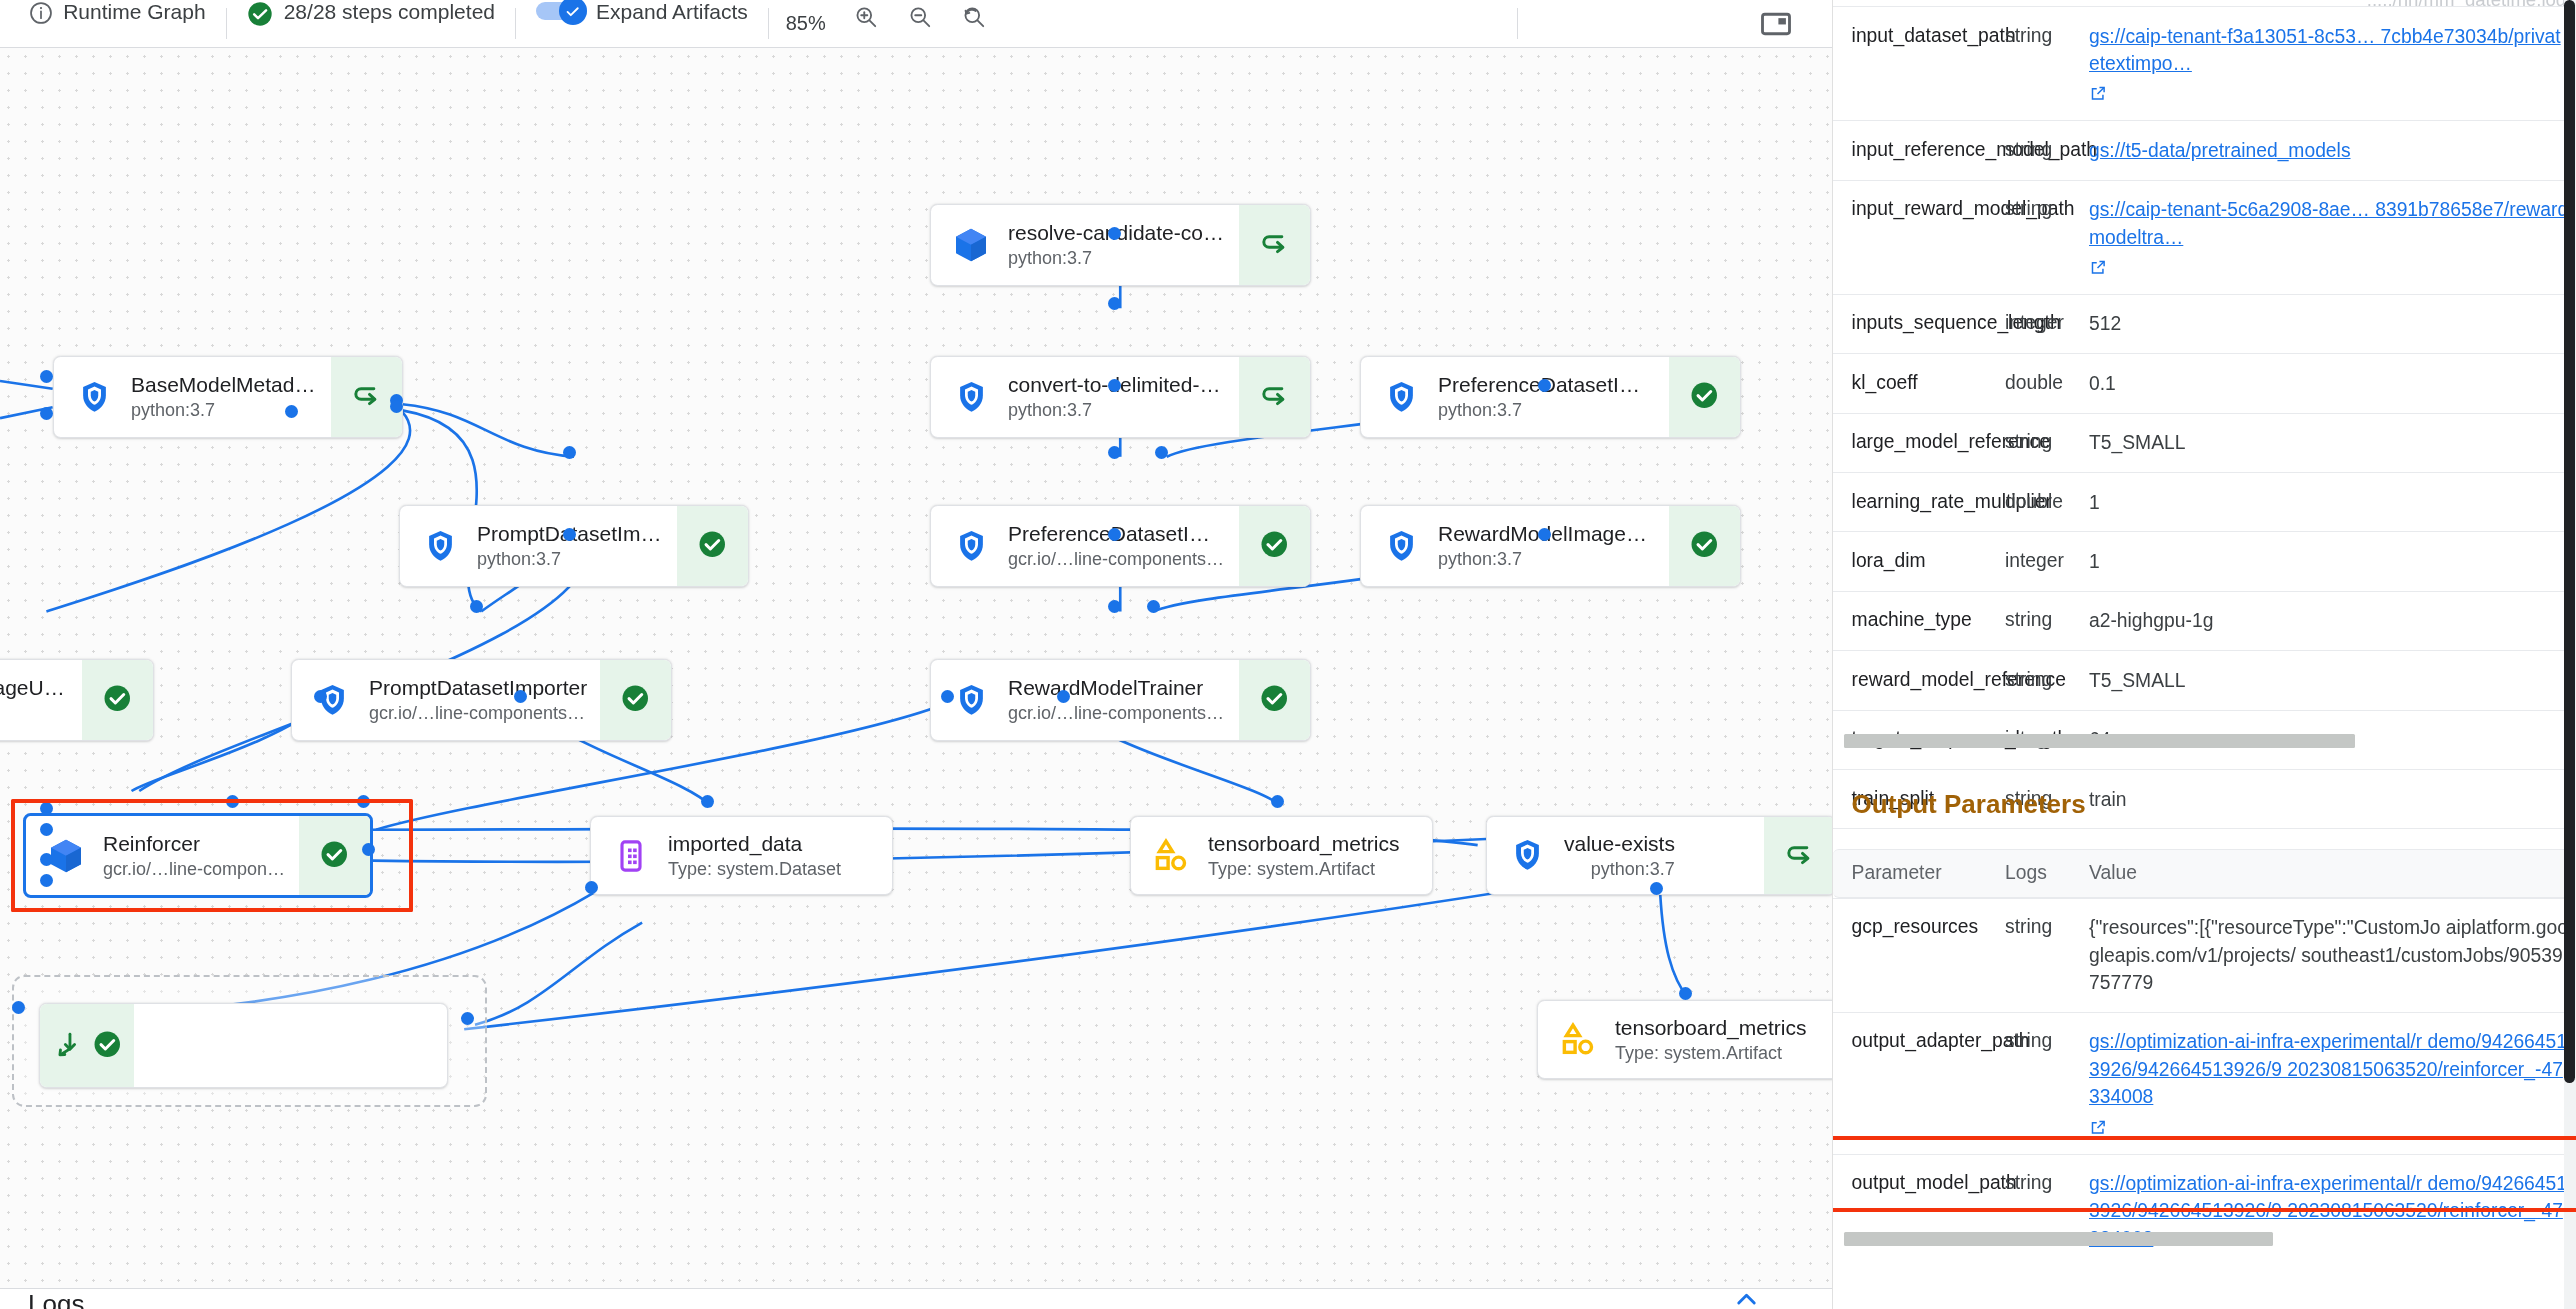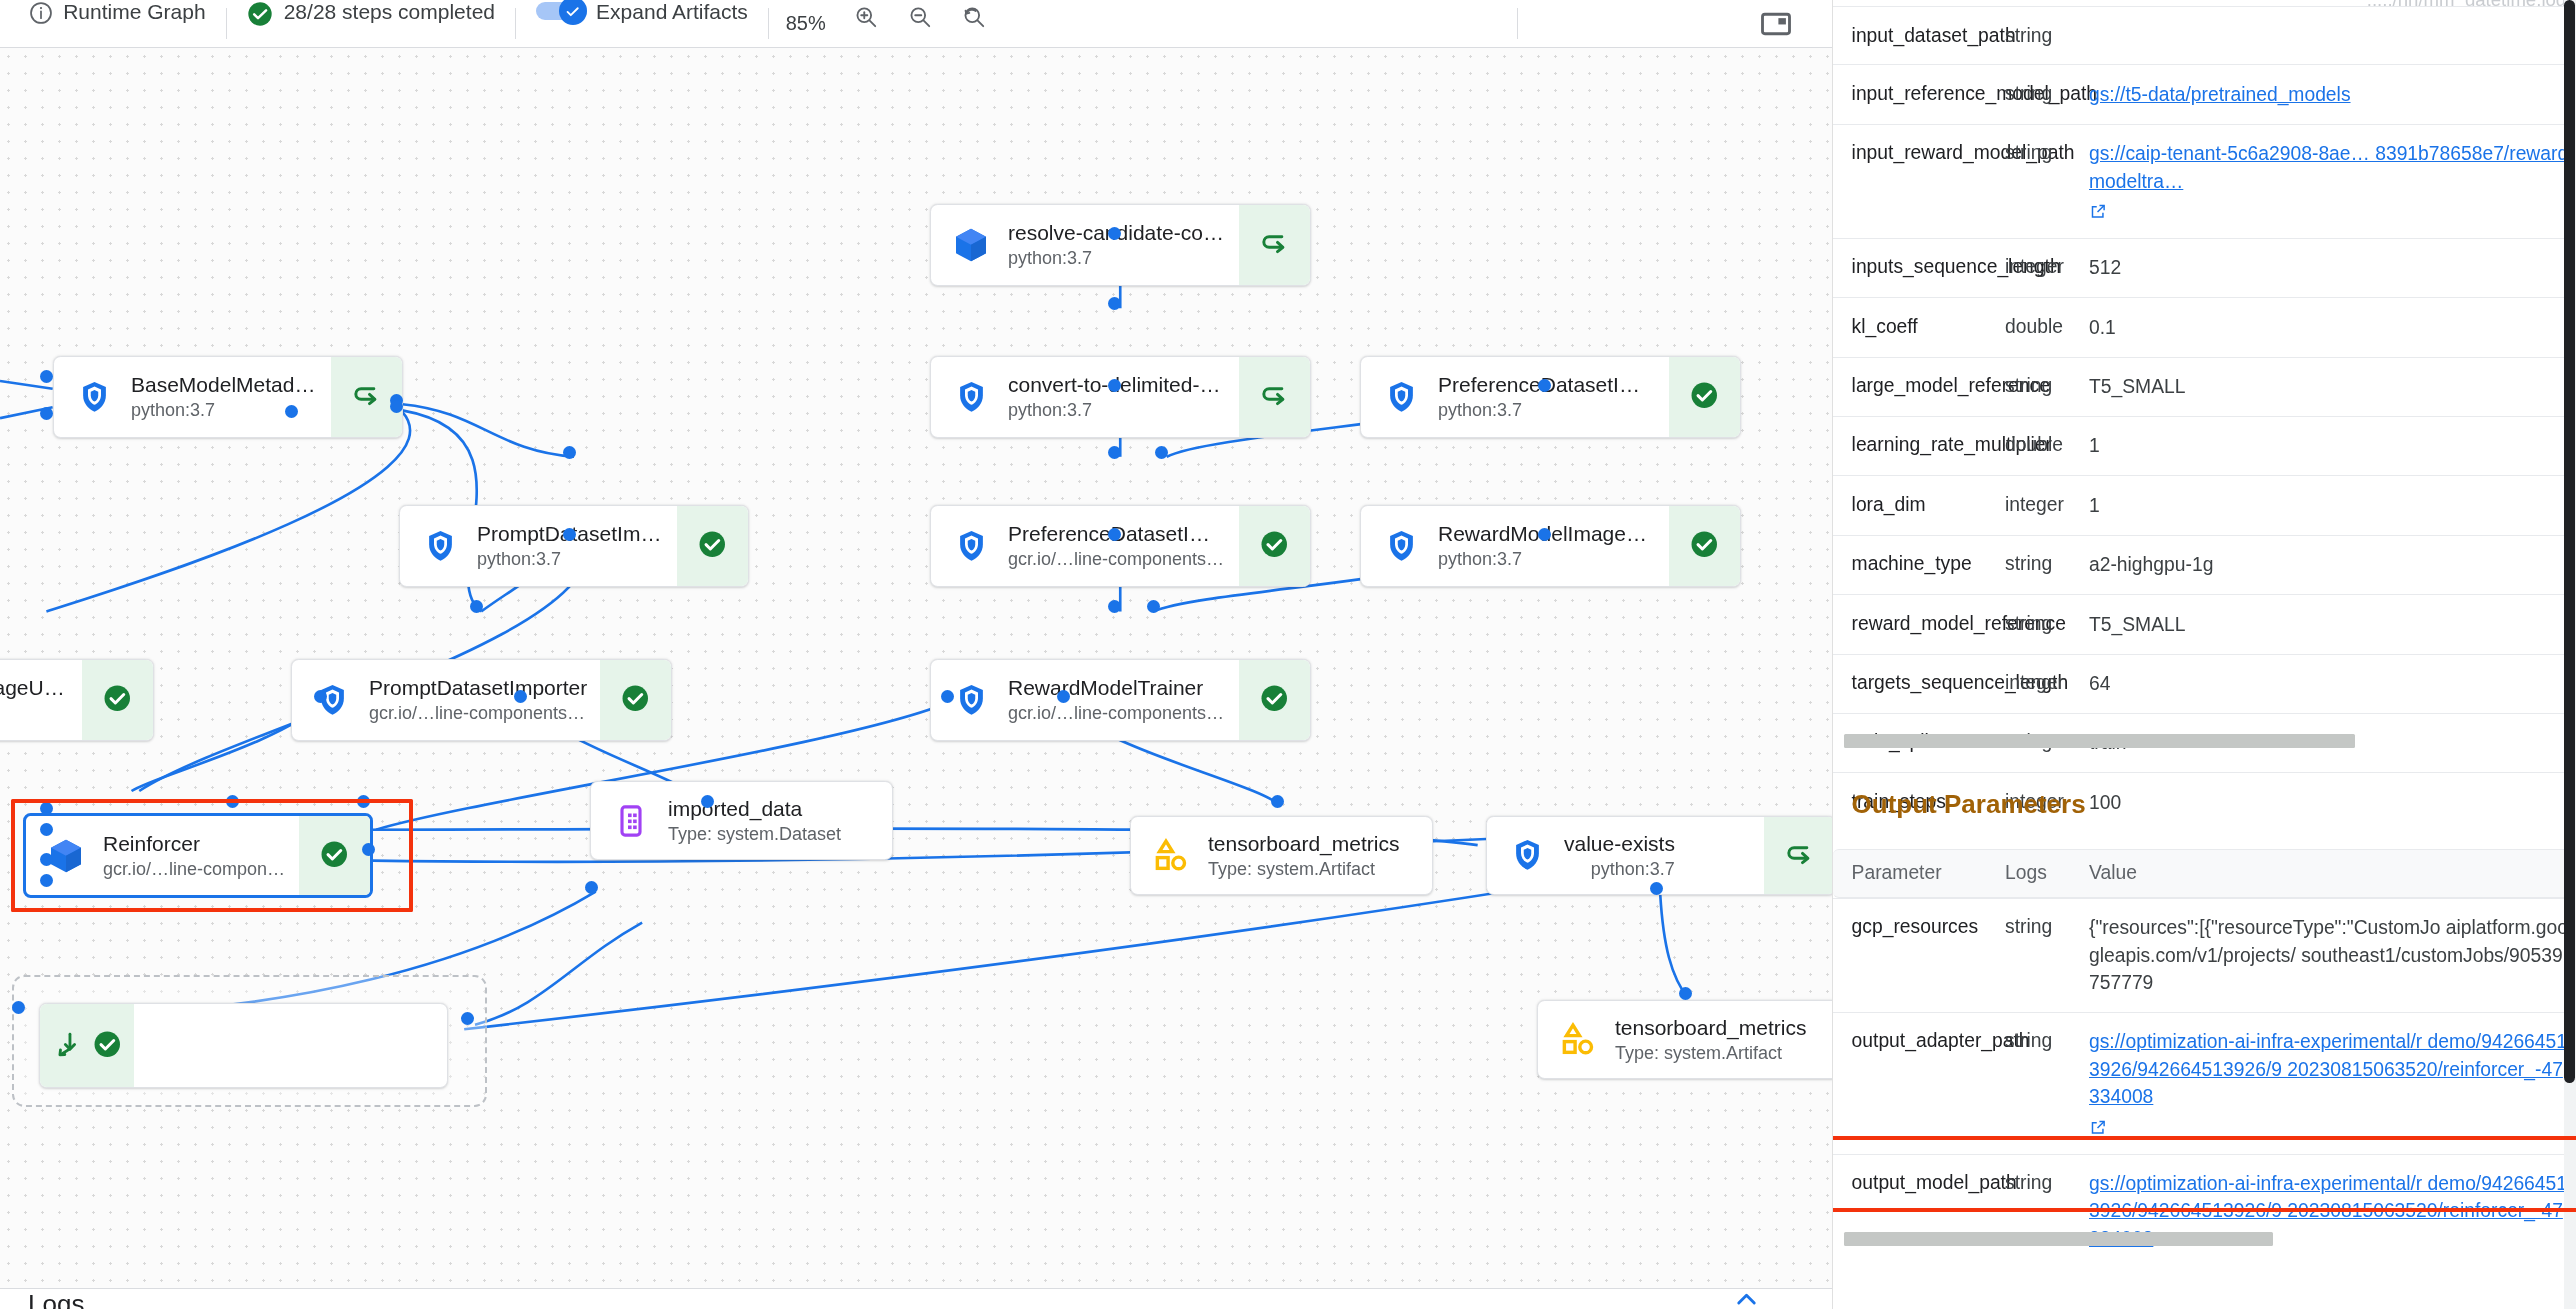--- a/index.html
+++ b/index.html
@@ -521,21 +521,21 @@
                 <div class="nsub">gcr.io/…line-components:2.2.0</div>
               </div>
             </div>
             <div class="nstatus">
               <span><svg viewBox="0 0 24 24">
                   <circle cx="12" cy="12" r="9.4" fill="#188038"></circle>
                   <path d="M7.4 12.3l3.2 3.2 6.2-6.3" fill="none" stroke="#fff" stroke-width="2.2" stroke-linecap="round" stroke-linejoin="round"></path>
                 </svg></span>
             </div>
           </div>
-          <div class="node artifact" style="left: 590px; top: 733px; width: 303px; height: 79px;">
+          <div class="node artifact" style="left: 590px; top: 768px; width: 303px; height: 79px;">
             <div class="nbody">
               <div class="nicon">
                 <svg viewBox="0 0 24 24" width="36" height="36">
                   <rect x="6" y="2.6" width="12" height="18.8" rx="2" fill="none" stroke="#a142f4" stroke-width="2.1"></rect>
                   <rect x="10" y="7" width="2.4" height="2.4" fill="#a142f4"></rect>
                   <rect x="13.4" y="7" width="2.4" height="2.4" fill="#a142f4"></rect>
                   <rect x="10" y="11" width="2.4" height="2.4" fill="#a142f4"></rect>
                   <rect x="13.4" y="11" width="2.4" height="2.4" fill="#a142f4"></rect>
                   <rect x="10" y="15" width="2.4" height="2.4" fill="#a142f4"></rect>
                   <rect x="13.4" y="15" width="2.4" height="2.4" fill="#a142f4"></rect>
@@ -663,20 +663,25 @@
   </div>
 
   <div id="right-panel">
 
     <div class="faded-top">...../hh/mm_datetime.log</div>
 
     <div class="ptable" id="input-table" style="top: 6.2px;">
         <div class="prow">
           <div class="pname">input_dataset_path</div>
           <div class="ptype">string</div>
+          <div class="pval multi"><span class="lnk">gs://caip-tenant-f3a13051-8c53… 7cbb4e73034b/privatetextimpo…</span><br><span class="ext-icon"><svg viewBox="0 0 24 24" width="18.6" height="18.6" fill="none" stroke="#1a73e8" stroke-width="1.9">
+                <path d="M13.5 4.5H19.5V10.5"></path>
+                <path d="M19.5 4.5 11 13"></path>
+                <path d="M18 14v5.5H4.5V6H10"></path>
+              </svg></span></div>
         </div>
         <div class="prow">
           <div class="pname">input_reference_model_path</div>
           <div class="ptype">string</div>
           <div class="pval"><span class="lnk">gs://t5-data/pretrained_models</span></div>
         </div>
         <div class="prow">
           <div class="pname">input_reward_model_path</div>
           <div class="ptype">string</div>
           <div class="pval multi"><span class="lnk">gs://caip-tenant-5c6a2908-8ae… 8391b78658e7/rewardmodeltra…</span><br><span class="ext-icon"><svg viewBox="0 0 24 24" width="18.6" height="18.6" fill="none" stroke="#1a73e8" stroke-width="1.9">

